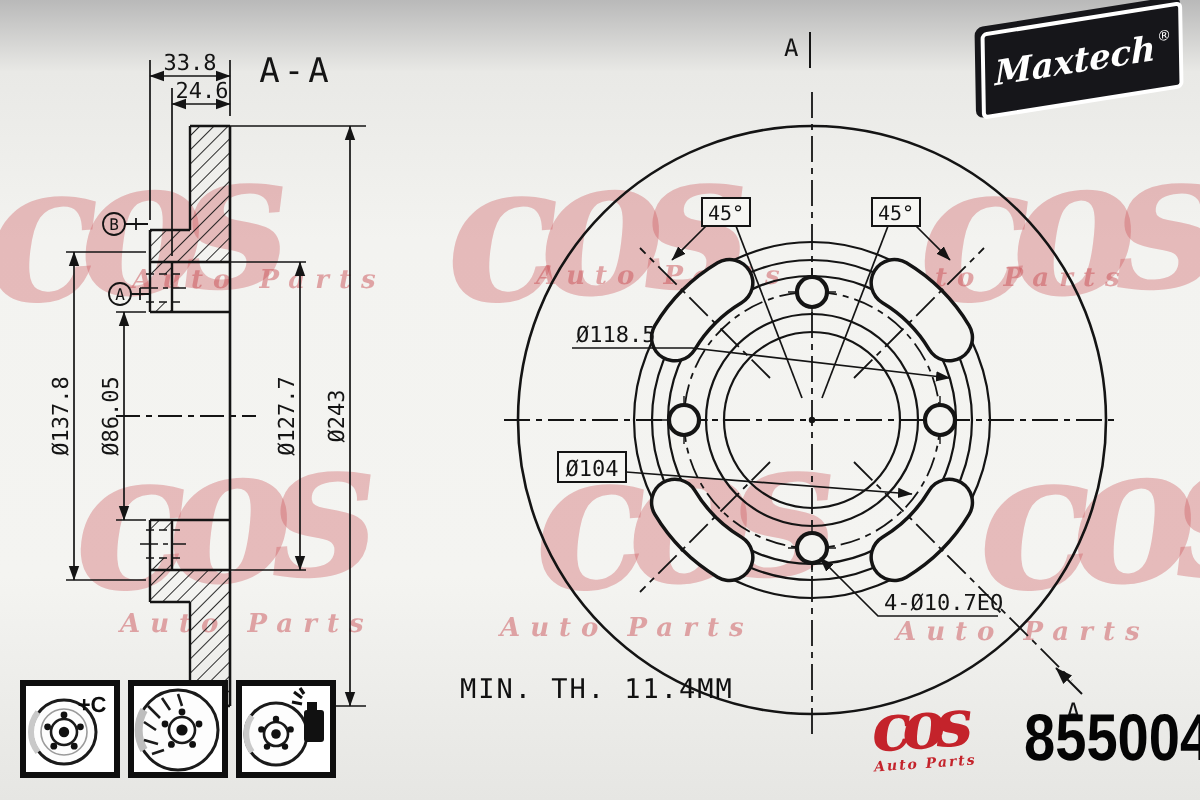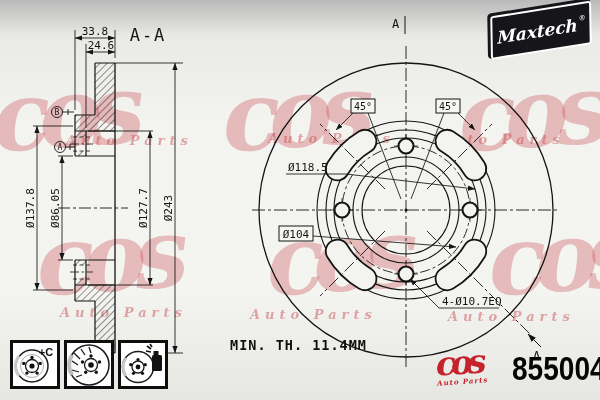--- a/index.html
+++ b/index.html
@@ -24,21 +24,21 @@
            transform:rotate(-9deg) skewX(-8deg);border-radius:4px;padding:3px;box-sizing:border-box;z-index:6;}
   .maxtech .inner{width:100%;height:100%;border:2px solid #fff;border-radius:3px;display:flex;
            align-items:center;justify-content:center;}
   .maxtech .word{font-family:"DejaVu Serif", serif;font-style:italic;font-weight:700;
            font-size:17px;color:#fff;}
   .maxtech .reg{font-size:7px;color:#fff;vertical-align:top;position:relative;top:-6px;left:1px;}
   
   .icons{position:absolute;left:10px;top:340px;display:flex;gap:4px;z-index:5;}
   .icon-box{width:50px;height:49px;background:#fff;border:3px solid #0e0e0e;box-sizing:border-box;}
   .minth{position:absolute;left:206px;top:337px;font-family:"DejaVu Sans Mono", monospace;
-         font-weight:700;font-size:13.5px;letter-spacing:1px;color:#101010;z-index:5;padding-left:24px;}
+         font-weight:400;font-size:13.5px;letter-spacing:1px;color:#101010;z-index:5;padding-left:24px;}
   .coslogo{position:absolute;left:436px;top:349px;z-index:5;transform:rotate(-4deg);}
   .coslogo .script{font-family:"DejaVu Serif", serif;font-style:italic;font-weight:800;
          font-size:33px;letter-spacing:-5px;color:#c4232b;line-height:.85;}
   .coslogo .sub{font-family:"DejaVu Serif", serif;font-style:italic;font-weight:700;
          font-size:7px;letter-spacing:1px;color:#c4232b;text-align:center;}
   .partnum{position:absolute;left:512px;top:350px;font-family:"Liberation Sans", sans-serif;
          font-weight:700;font-size:33px;color:#050505;transform:scaleX(.85);transform-origin:left;z-index:5;}
 </style>
 </head>
 <body>

